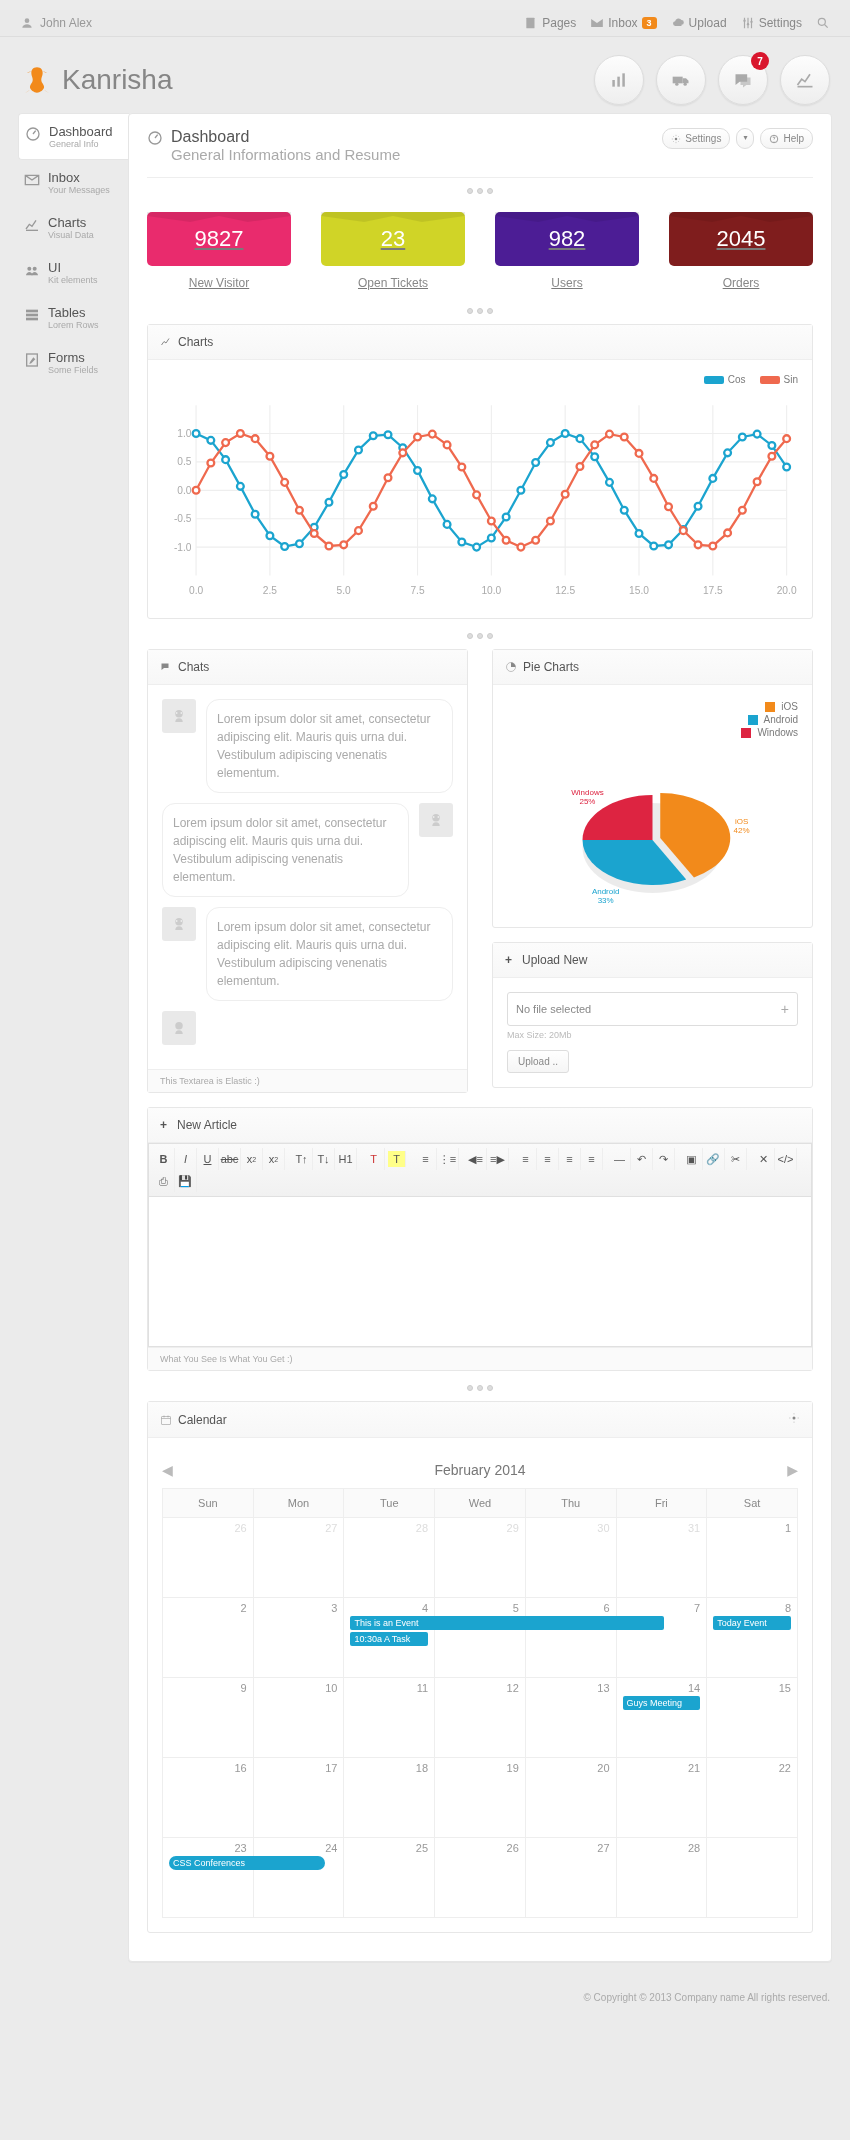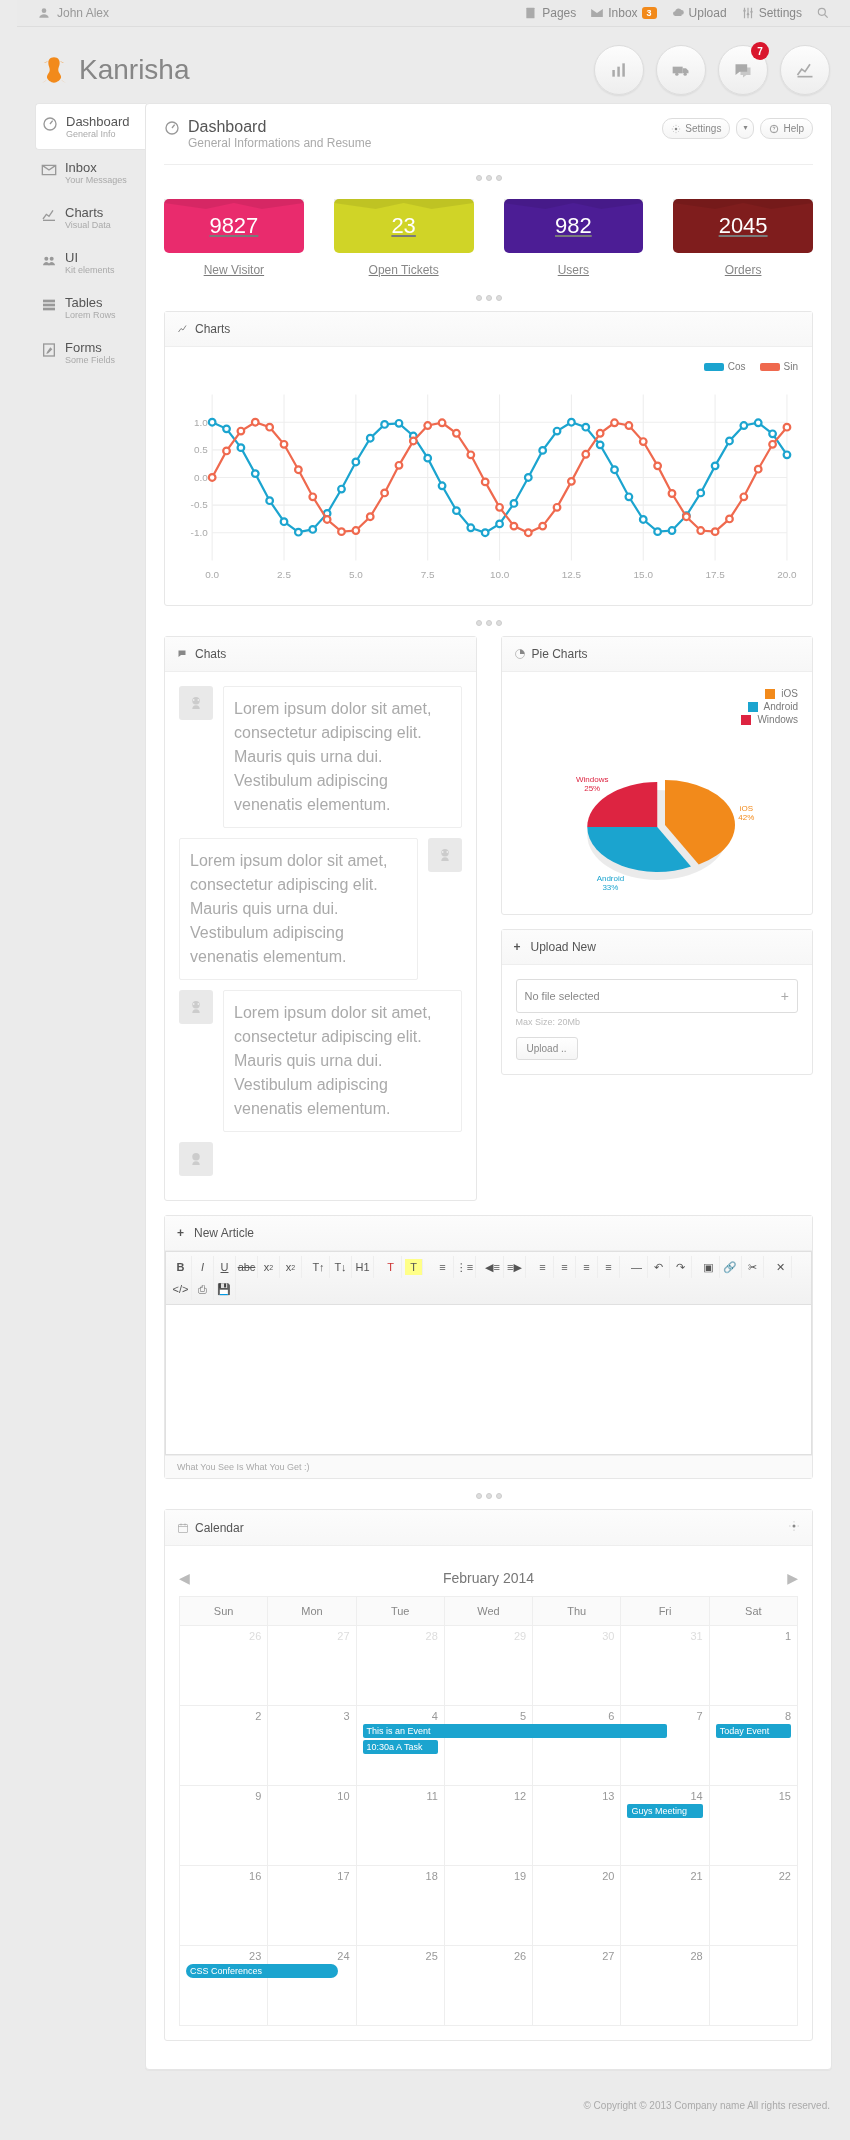--- a/index.html
+++ b/index.html
@@ -1,17 +1,17 @@
 <!DOCTYPE html>
 <html><head>
 <meta charset="utf-8">
 <style>
 * { margin: 0; padding: 0; box-sizing: border-box; }
 body { font-family: Helvetica, Arial, sans-serif; background: #ebebeb; color: #7a7a7a; font-size: 12px; }
-.container { width: 850px; margin: 0 auto; padding-left: 17px; }
+.container { width: 850px; margin: 10px auto; }
 
 
 .topbar { display: flex; justify-content: space-between; align-items: center; padding: 6px 20px; background: #eaeaea; border-bottom: 1px solid #ddd; }
 .topbar-left { display: flex; align-items: center; gap: 6px; color: #999; }
 .topbar-right { display: flex; align-items: center; gap: 14px; }
 .topbar-item { display: flex; align-items: center; gap: 4px; color: #888; cursor: pointer; }
 .badge { background: #f28a1b; color: #fff; font-size: 9px; padding: 1px 5px; border-radius: 3px; font-weight: bold; }
 .ico { width: 14px; height: 14px; display: inline-block; fill: #aaa; }
 
 
@@ -33,21 +33,21 @@
 .side-item.active { background: #fff; border: 1px solid #e5e5e5; border-right: none; margin-right: -1px; }
 .side-item svg { width: 16px; height: 16px; fill: #999; margin-top: 2px; }
 .side-item .t { color: #555; font-size: 13px; }
 .side-item .s { color: #aaa; font-size: 9px; }
 
 
 .page-head { display: flex; justify-content: space-between; align-items: flex-start; padding-bottom: 14px; border-bottom: 1px solid #eee; }
 .page-head-l { display: flex; gap: 8px; }
 .page-head-l svg { width: 16px; height: 16px; fill: #999; margin-top: 2px; }
 .page-title-t { font-size: 16px; color: #555; }
-.page-title-s { font-size: 12px; color: #aaa; }
+.page-title-s { font-size: 15px; color: #aaa; }
 .page-head-r { display: flex; gap: 6px; }
 .settings-btn, .help-btn { display: flex; align-items: center; gap: 4px; padding: 4px 8px; border: 1px solid #ddd; border-radius: 10px; background: linear-gradient(#fff,#f5f5f5); font-size: 10px; color: #888; cursor: pointer; }
 .drop-caret { padding: 4px 6px; border: 1px solid #ddd; border-radius: 10px; background: linear-gradient(#fff,#f5f5f5); font-size: 8px; color: #888; cursor: pointer; }
 
 .dots { display: flex; gap: 4px; justify-content: center; margin: 10px 0; }
 .dots span { width: 6px; height: 6px; border-radius: 50%; background: #ddd; border: 1px solid #ccc; }
 
 
 .stats { display: flex; gap: 30px; justify-content: space-between; margin: 18px 0; text-decoration: underline; }
 .stat { flex: 1; text-align: center; }
@@ -75,21 +75,21 @@
 
 
 .two-col { display: flex; gap: 24px; }
 .two-col > .col { flex: 1; }
 
 
 .chat-row { display: flex; gap: 10px; margin-bottom: 10px; }
 .chat-row.rev { flex-direction: row-reverse; }
 .avatar { width: 34px; height: 34px; background: #e9e9e9; border-radius: 3px; display: flex; align-items: center; justify-content: center; }
 .avatar svg { width: 18px; height: 18px; fill: #ccc; }
-.chat-bubble { flex: 1; border: 1px solid #eee; border-radius: 2px; padding: 10px; font-size: 16px; color: #aaa; line-height: 1.5; }
+.chat-bubble { flex: 1; border: 1px solid #eee; border-radius: 13px; padding: 10px; font-size: 12px; color: #aaa; line-height: 1.5; }
 .chat-input { width: 100%; border: 1px solid #eee; border-radius: 3px; padding: 10px; font-size: 10px; color: #aaa; }
 
 
 .pie-legend { font-size: 10px; }
 .pie-legend-row { display: flex; align-items: center; gap: 6px; justify-content: flex-end; margin: 2px 0; }
 .pie-sw { width: 10px; height: 10px; }
 
 
 .file-input { display: flex; justify-content: space-between; align-items: center; border: 1px solid #ddd; border-radius: 3px; padding: 8px; font-size: 11px; color: #888; }
 .upload-btn { display: inline-block; padding: 5px 10px; border: 1px solid #ddd; border-radius: 3px; background: linear-gradient(#fff,#f5f5f5); font-size: 10px; color: #888; margin-top: 10px; cursor: pointer; }
@@ -511,20 +511,21 @@
                 </div>
                 <div class="chat-row">
                   <div class="avatar">
                     <svg viewBox="0 0 24 24">
                       <circle cx="12" cy="9" r="5"></circle>
                       <path d="M7 20c0-3 2-5 5-5s5 2 5 5z"></path>
                     </svg>
                   </div>
                 </div>
               </div>
+          <div class="panel-f">This Textarea is Elastic :)</div>
         </div>
       </div>
       <div class="col">
         <div class="panel">
           <div class="panel-h">
                 <svg viewBox="0 0 24 24" fill="#888">
                   <path d="M12 3a9 9 0 0 1 9 9h-9z"></path>
                   <circle cx="12" cy="12" r="9" fill="none" stroke="#888"></circle>
                 </svg>
                 <span>Pie Charts</span>

